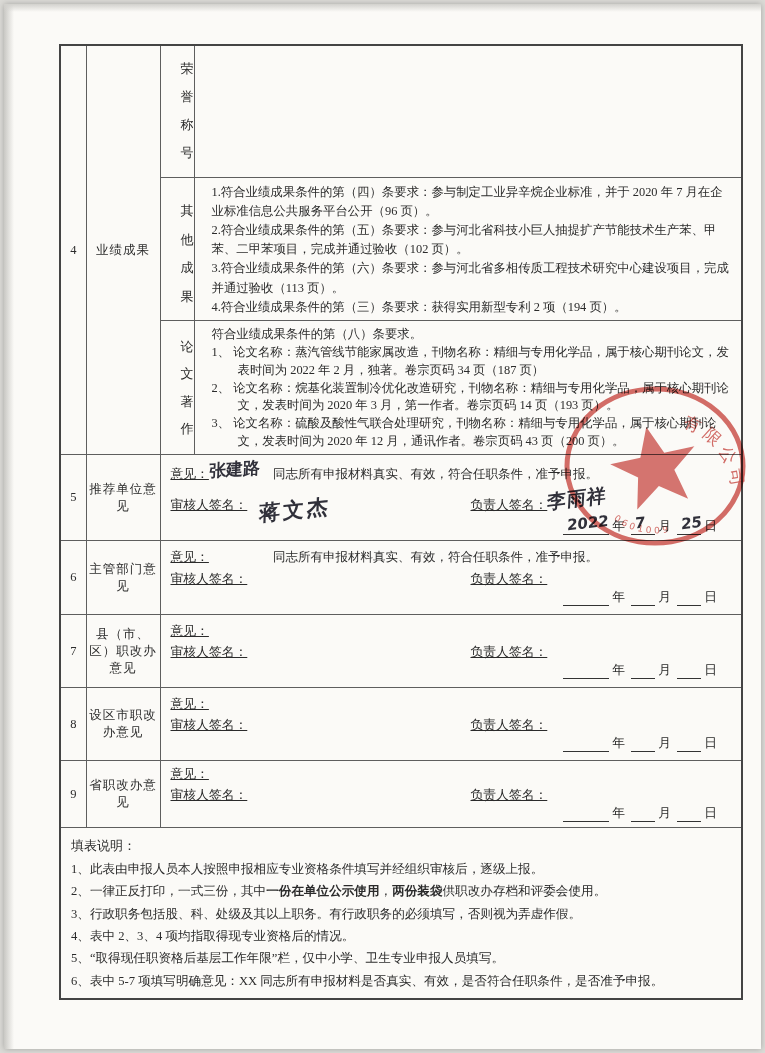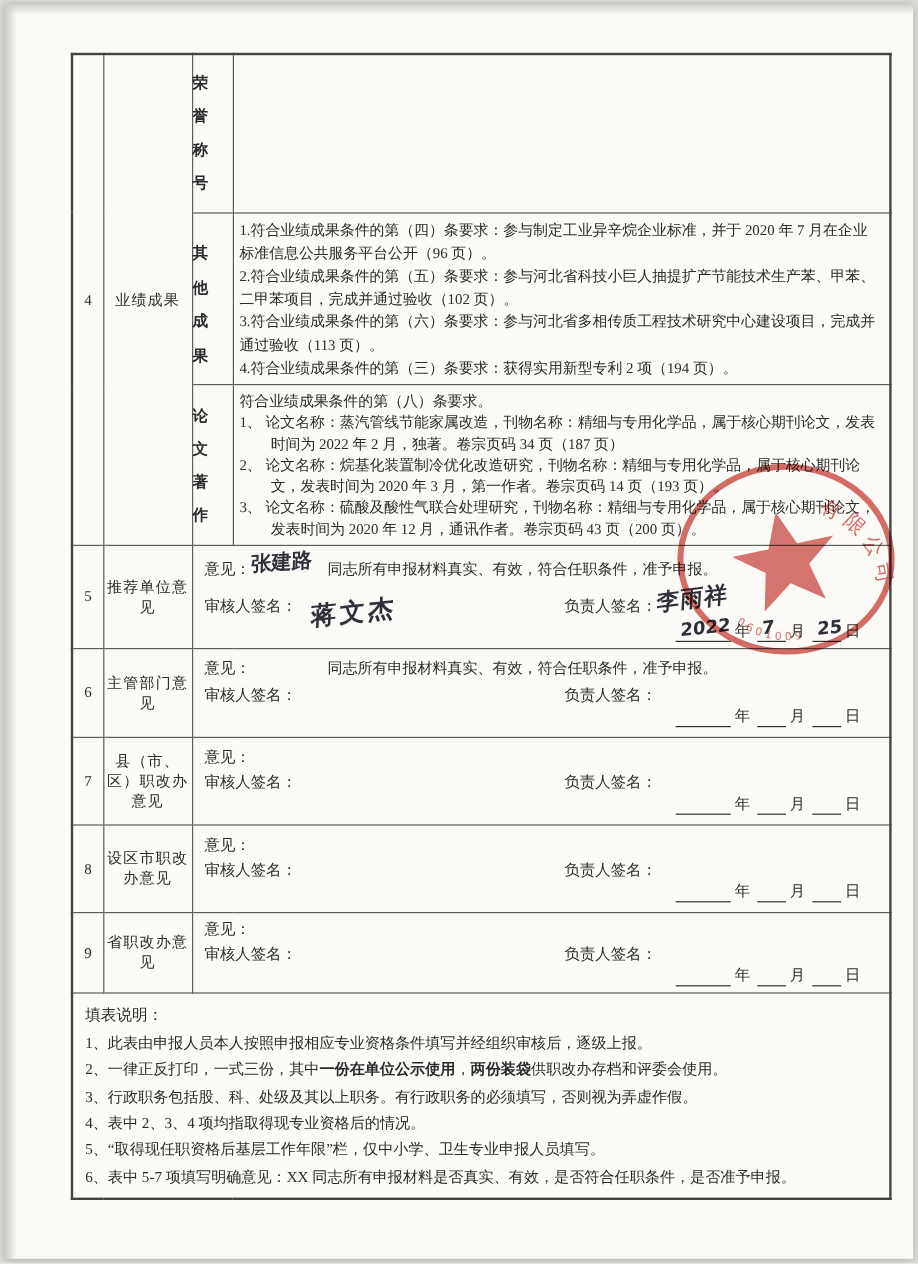--- a/index.html
+++ b/index.html
@@ -23,33 +23,33 @@
     table-layout:fixed;
   }
   table.form td {
     border:1px solid #5e5e5e;
     vertical-align:middle;
     font-size:12.5px;
   }
   table.form { border:2px solid #444; }
   td.num { text-align:center; font-size:13px; }
   td.rowlabel { text-align:center; font-size:13.5px; letter-spacing:1px; padding:2px; }
-  td.vcell { text-align:left;font-weight:bold; }
+  td.vcell { text-align:right; }
   .vtext { display:inline-block; width:1.05em; word-break:break-all; font-size:13px; }
   .v-honor  { line-height:2.15; }
   .v-other  { line-height:2.2;margin-top:11px; }
   .v-papers { line-height:2.1; }
-  td.content { vertical-align:top; padding:5px 9px 3px 5px; }
+  td.content { vertical-align:top; padding:5px 9px 3px 17px; }
   .other-items { line-height:1.55; font-size:12.4px; }
   .papers-block { line-height:1.44; font-size:12.4px; }
   .paper-item { padding-left:2.1em; text-indent:-2.1em; }
   td.opcell { vertical-align:top; padding:4px 10px 3px 10px; }
   .cellflex { display:flex; flex-direction:column; height:100%; }
   .op-line { line-height:1.5; }
-  .lbl { font-size:12.8px; }
+  .lbl { font-size:12.8px;text-decoration:underline; }
   .op-gap { display:inline-block; width:64px; vertical-align:bottom; }
   .sig-line { display:flex; align-items:baseline; margin-top:2px; line-height:1.5; }
   .sig-left { flex:0 0 300px; white-space:nowrap; }
   .date-line { margin-top:auto; text-align:right; padding-right:14px; font-size:12.8px; padding-bottom:2px; white-space:nowrap; }
   .blank { display:inline-block; border-bottom:1px solid #333; height:15px; vertical-align:bottom; position:relative; text-align:center; }
   .blank.y { width:46px; margin-right:3px; }
   .blank.m { width:24px; margin:0 3px; }
   .blank.d { width:24px; margin:0 3px; }
   
   .hand {

